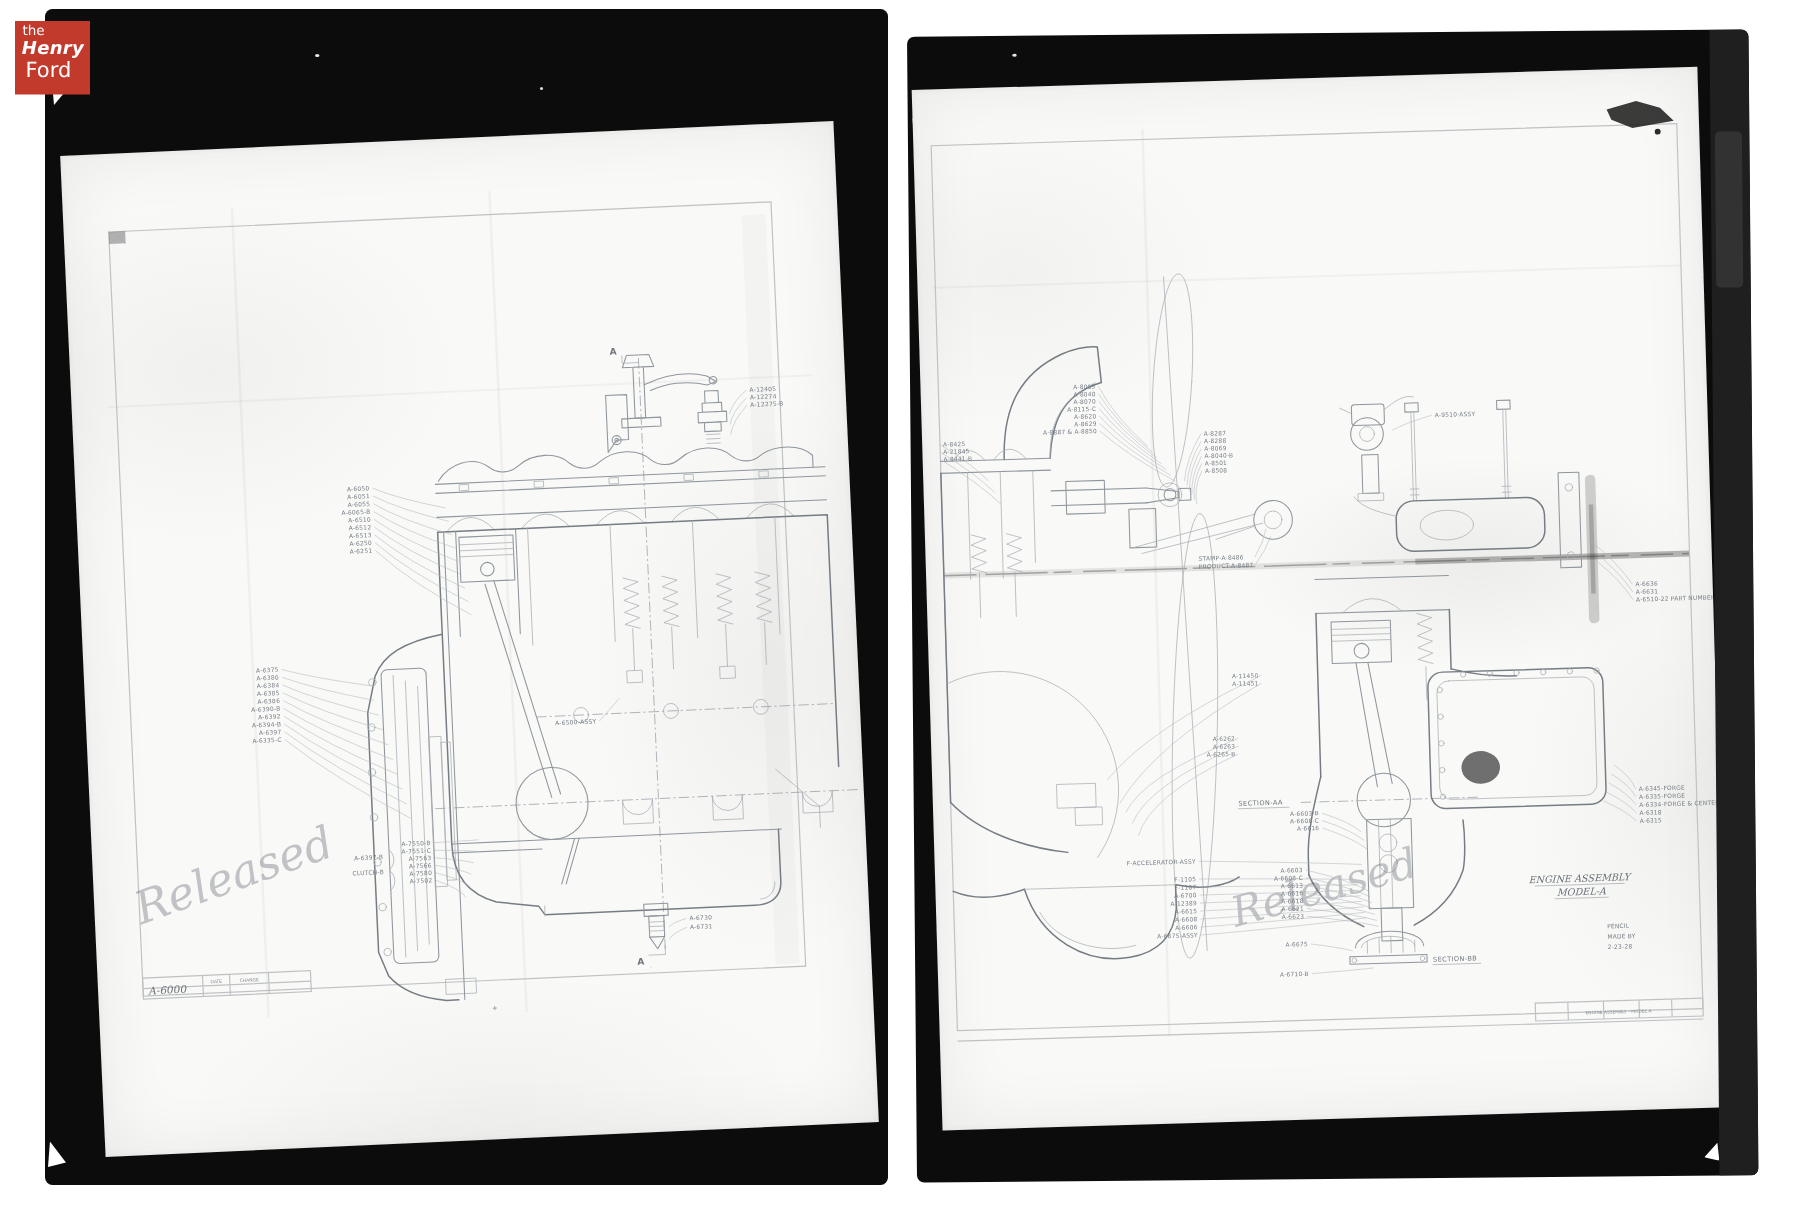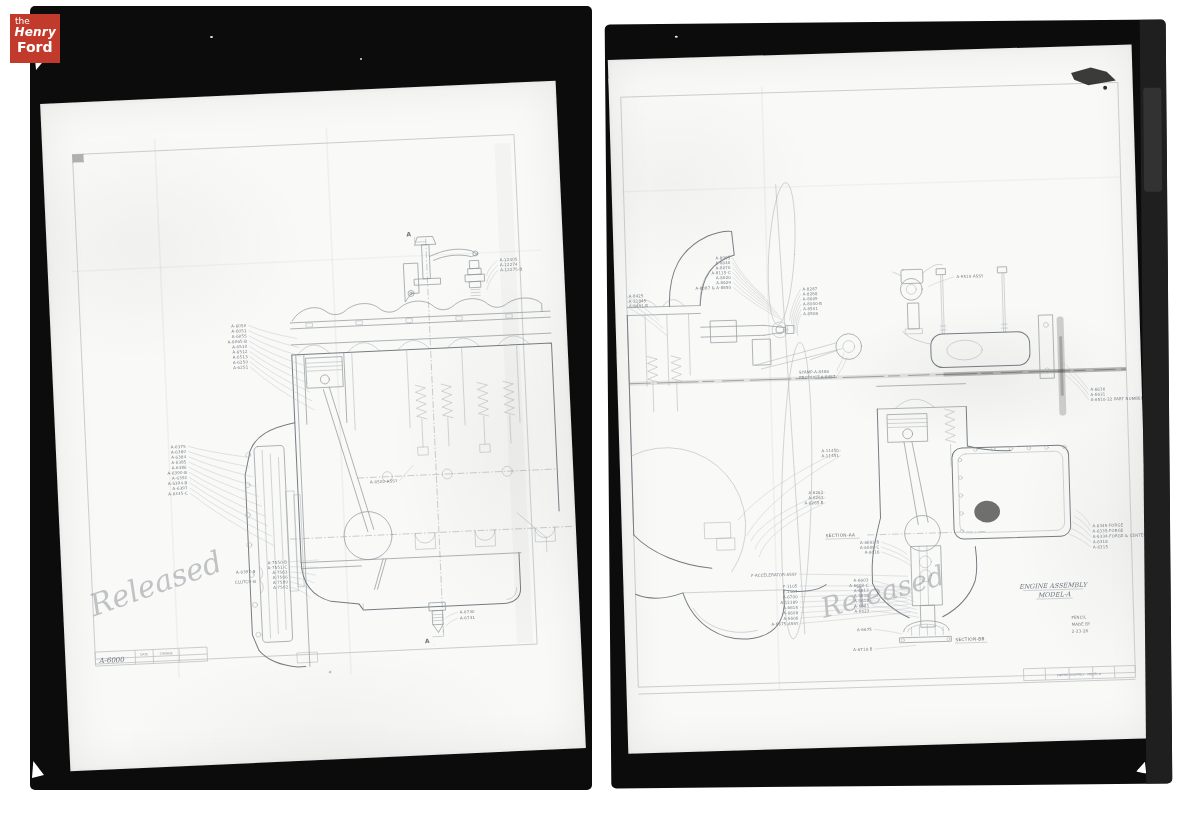--- a/index.html
+++ b/index.html
@@ -2,21 +2,21 @@
 <html><head>
 <meta charset="utf-8">
 <style>
   html,body{margin:0;padding:0;background:#ffffff;}
   body{width:1200px;height:817px;position:relative;overflow:hidden;
        font-family:"DejaVu Sans",sans-serif;}
   
   .hf-logo{position:absolute;left:10px;top:14px;width:50px;height:49px;z-index:30;}
   .hf-logo .the{position:absolute;left:5px;top:2px;font-size:9px;color:#fff;font-weight:400;}
   .hf-logo .henry{position:absolute;right:4px;top:11px;font-size:12px;color:#fff;font-weight:bold;letter-spacing:.2px;font-style:italic;}
-  .hf-logo .ford{position:absolute;left:7px;top:25px;font-size:14px;color:#fff;font-weight:bold;}
+  .hf-logo .ford{position:absolute;left:7px;top:25px;font-size:14px;color:#fff;font-weight:normal;}
   
   .film{position:absolute;border-radius:5px;overflow:hidden;}
   .film.left{left:30px;top:6px;width:562px;height:784px;}
   .film.right{left:608px;top:22px;width:561px;height:764px;transform:rotate(-0.5deg);}
   .sheet{position:absolute;background:#f9f9f7;
          box-shadow:inset 0 0 46px rgba(0,0,0,.07), inset 0 0 5px rgba(0,0,0,.05);}
   .sheet.left{left:25px;top:86px;width:516px;height:668px;transform:rotate(-2.6deg);
       background-image:
         radial-gradient(ellipse 260px 180px at 18% 22%, rgba(0,0,0,.035), transparent 65%),
         radial-gradient(ellipse 200px 320px at 88% 55%, rgba(0,0,0,.04), transparent 60%),

